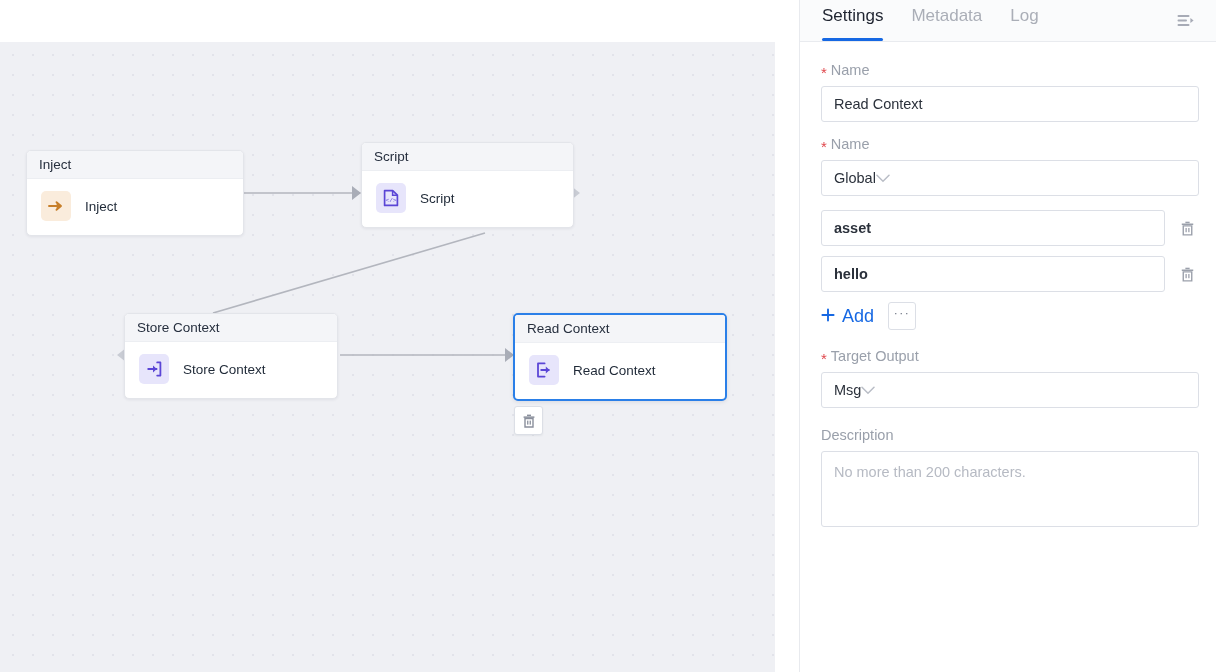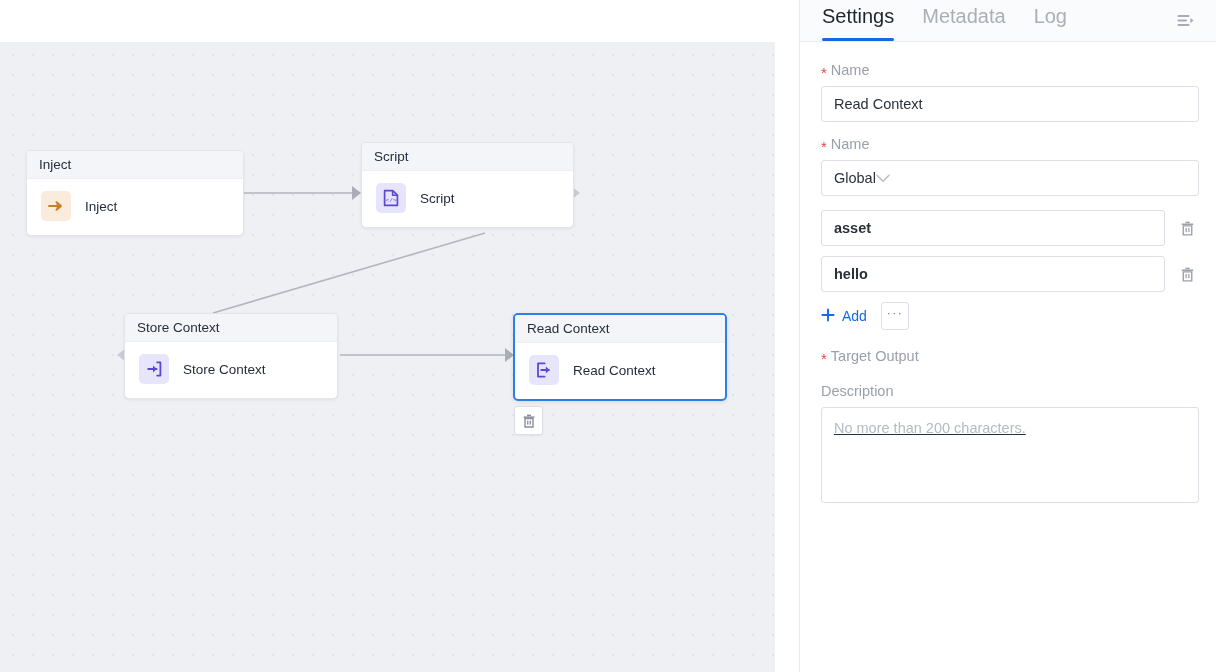--- a/index.html
+++ b/index.html
@@ -87,21 +87,21 @@
   .panel-tabs {
     height: 42px;
     background: #fafbfc;
     border-bottom: 1px solid #e9ebef;
     display: flex; align-items: stretch;
     padding: 0 16px 0 22px;
     position: relative;
   }
   .tab {
     display: flex; align-items: center;
-    font-size: 20px;
+    font-size: 17px;
     color: #aaaeb7;
     margin-right: 28px;
     position: relative;
     cursor: pointer;
     padding-bottom: 9px;
   }
   .tab.active { color: #1f2430; }
   .tab.active::after {
     content: "";
     position: absolute;
@@ -147,43 +147,42 @@
     outline: none;
   }
   .input { height: 36px; padding: 0 12px; }
   .select {
     height: 36px; padding: 0 12px;
     display: flex; align-items: center; justify-content: flex-start;
     cursor: pointer;
   }
   .select .val { color: #2b313b; font-size: 14.5px; }
   .textarea {
-    height: 96px;
+    height: 76px;
     padding: 10px 12px;
     resize: none;
     line-height: 1.45;
-    text-decoration: underline;
   }
   .textarea::placeholder { color: #b6bac3; }
 
   .key-row {
     display: flex; align-items: center; gap: 10px;
     margin-bottom: 10px;
   }
   .key-row .input { flex: 1; font-weight: bold; }
   .trash-btn {
     width: 24px; height: 24px;
     display: flex; align-items: center; justify-content: center;
     cursor: pointer; flex: 0 0 auto;
   }
   .key-actions { display: flex; align-items: center; gap: 14px; margin-top: 4px; }
   .add-btn {
     display: flex; align-items: center; gap: 7px;
     color: #1668e3;
-    font-size: 14px;
+    font-size: 18px;
     cursor: pointer;
     background: none; border: none;
     font-family: "Liberation Sans", sans-serif;
     padding: 0;
   }
   .more-btn {
     width: 28px; height: 28px;
     border: 1px solid #dcdfe6;
     border-radius: 3px;
     background: #fff;
@@ -378,20 +377,28 @@
             <span>···</span>
           </div>
         </div>
       </div>
 
       <div class="field" style="margin-top:18px;">
         <div class="field-label">
           <span class="req">*</span>
           <span>Target Output</span>
         </div>
+        <div class="select">
+          <span class="val">Msg</span>
+          <span>
+            <svg width="14" height="9" viewBox="0 0 14 9">
+              <path d="M1 1.3L7 7.2 13 1.3" fill="none" stroke="#b9bdc6" stroke-width="1.5" stroke-linecap="round"></path>
+            </svg>
+          </span>
+        </div>
       </div>
 
       <div class="field" style="margin-top:19px;">
         <div class="field-label">
           <span>Description</span>
         </div>
         <textarea class="textarea" placeholder="No more than 200 characters." style=""></textarea>
       </div>
 
     </div>

